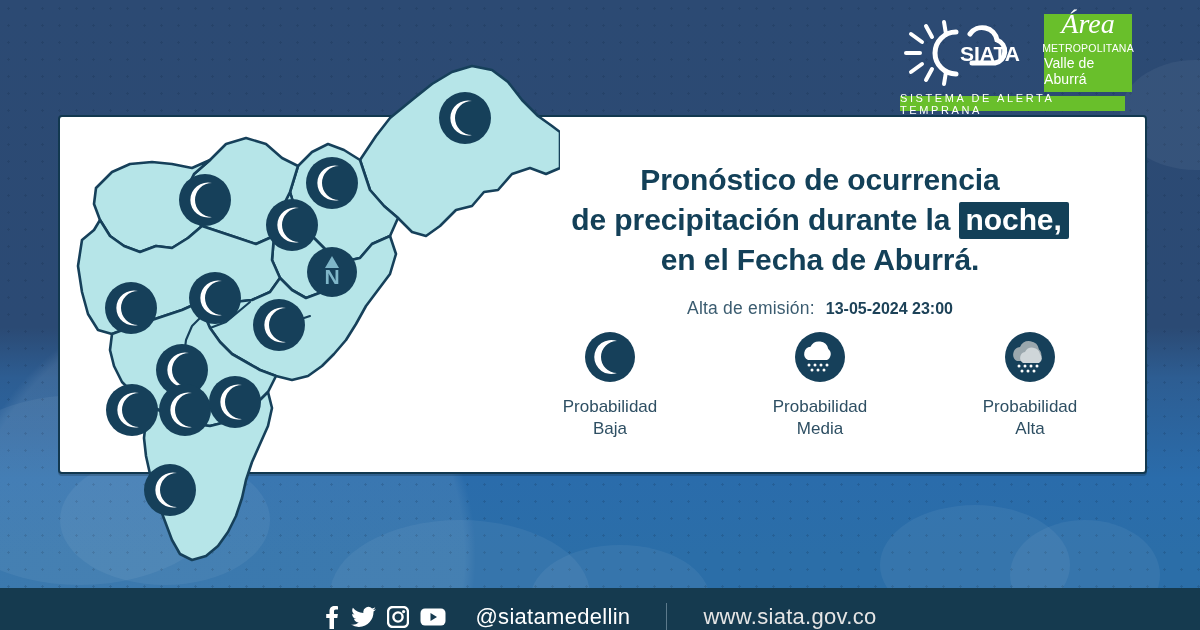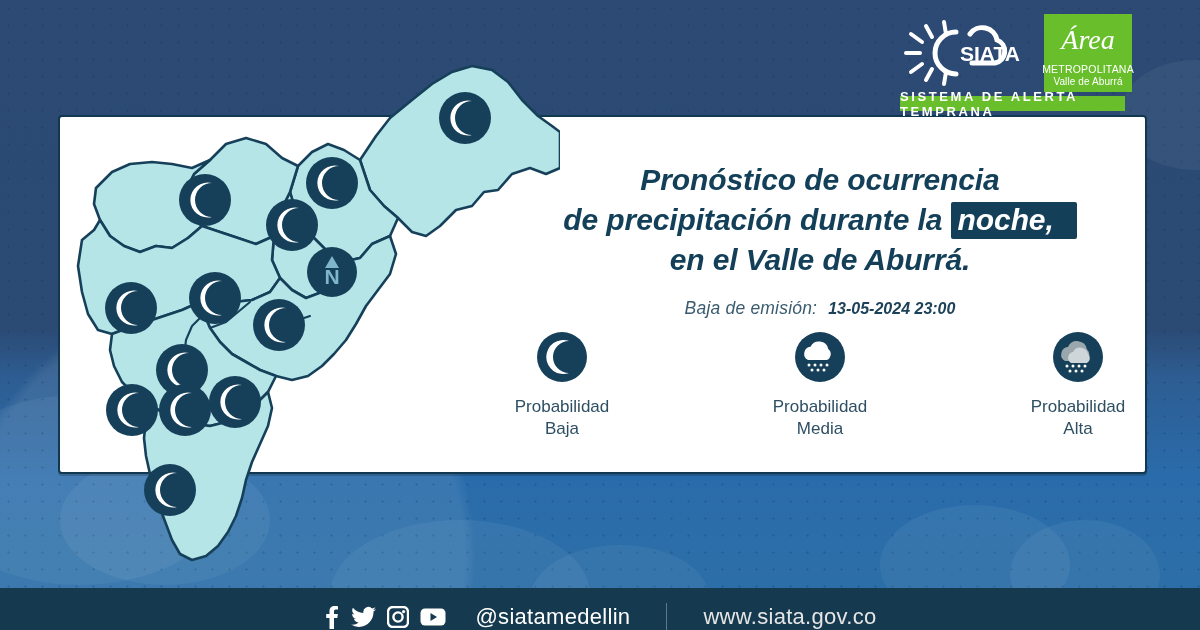--- a/index.html
+++ b/index.html
@@ -39,61 +39,61 @@
     box-shadow:0 2px 0 rgba(0,0,0,.18);
   }
 
   
   .map-wrap{position:absolute;left:60px;top:40px;width:500px;height:560px;}
   .map-wrap svg{display:block;}
 
   
   .txt{
     position:absolute;left:470px;top:160px;width:700px;
-    text-align:center;color:#134058;font-style:italic;
+    text-align:center;color:#134058;
   }
   .title{
     font-size:30px;font-weight:bold;line-height:1.34;
     letter-spacing:-.1px;color:#134058;
   }
-  .hl{background:#134058;color:#ffffff;padding:1px 23px 3px 7px;border-radius:2px;}
+  .hl{background:#134058;color:#ffffff;padding:1px 7px 3px 7px;border-radius:2px;}
   .fecha{margin-top:17px;font-size:17.5px;color:#3b5c70;}
   .fecha .lbl{font-weight:normal;letter-spacing:.2px;}
   .fecha .val{font-size:16px;font-weight:600;color:#1d4258;margin-left:11px;}
 
   
   .legend{
     position:absolute;left:470px;top:330px;width:700px;
-    display:flex;justify-content:center;gap:108px;
+    display:flex;justify-content:center;gap:60px;
   }
   .leg{width:150px;text-align:center;}
   .leg .ico{height:54px;display:flex;align-items:center;justify-content:center;}
   .leg .lab{
     margin-top:12px;font-size:17px;line-height:1.28;color:#2e4f63;
     white-space:pre-line;
   }
 
   
   .logos{position:absolute;left:900px;top:14px;width:225px;}
   .logo-row{display:flex;align-items:flex-end;gap:24px;height:78px;}
   .siata-logo{width:120px;}
   .am-logo{
     width:88px;height:78px;background:#69bf2b;
     display:flex;flex-direction:column;align-items:center;justify-content:flex-end;
     padding-bottom:5px;box-sizing:border-box;
   }
   .am-script{flex:1;display:flex;align-items:center;justify-content:center;width:100%;}
   .am-l1{font-size:10.5px;font-weight:normal;color:#fff;letter-spacing:.2px;line-height:1.1;}
-  .am-l2{font-size:10px;color:#fff;letter-spacing:.1px;line-height:1.15;}
+  .am-l2{font-size:14px;color:#fff;letter-spacing:.1px;line-height:1.15;}
   .greenbar{
     margin-top:4px;width:100%;height:15px;background:#69bf2b;
     display:flex;align-items:center;justify-content:center;
   }
   .greenbar span{
-    font-size:13px;font-weight:bold;color:#ffffff;letter-spacing:2.6px;
+    font-size:11px;font-weight:normal;color:#ffffff;letter-spacing:2.6px;
   }
 
   
   .footer{
     position:absolute;left:0;top:588px;width:1200px;height:57px;
     background:#153a4f;display:flex;align-items:center;justify-content:center;gap:12px;
   }
   .f-social{display:flex;align-items:center;gap:11px;margin-right:17px;}
   .f-handle{font-size:22px;color:#ffffff;letter-spacing:.3px;}
   .f-div{width:1px;height:28px;background:#5c7a8c;margin:0 24px;}
@@ -226,24 +226,24 @@
     </svg>
   </div>
 
   <div class="txt">
     <div class="title">
       <div>Pronóstico de ocurrencia</div>
       <div>
         <span>de precipitación durante la</span>
         <span class="hl">noche,</span>
       </div>
-      <div>en el Valle de Aburrá.</div>
+      <div>en el Fecha de Aburrá.</div>
     </div>
     <div class="fecha">
-      <span class="lbl">Baja de emisión:</span><span class="val">13-05-2024 23:00</span>
+      <span class="lbl">Alta de emisión:</span><span class="val">13-05-2024 23:00</span>
     </div>
   </div>
 
   <div class="legend">
 
     <div class="leg">
       <div class="ico">
         <svg width="54" height="54" viewBox="0 0 54 54">
           <circle cx="27" cy="27" r="25" fill="#16405a"></circle>
           <path d="M34 11 A17 17 0 1 0 34 43 A13.5 13.5 0 0 1 34 11 Z" fill="#ffffff"></path>

